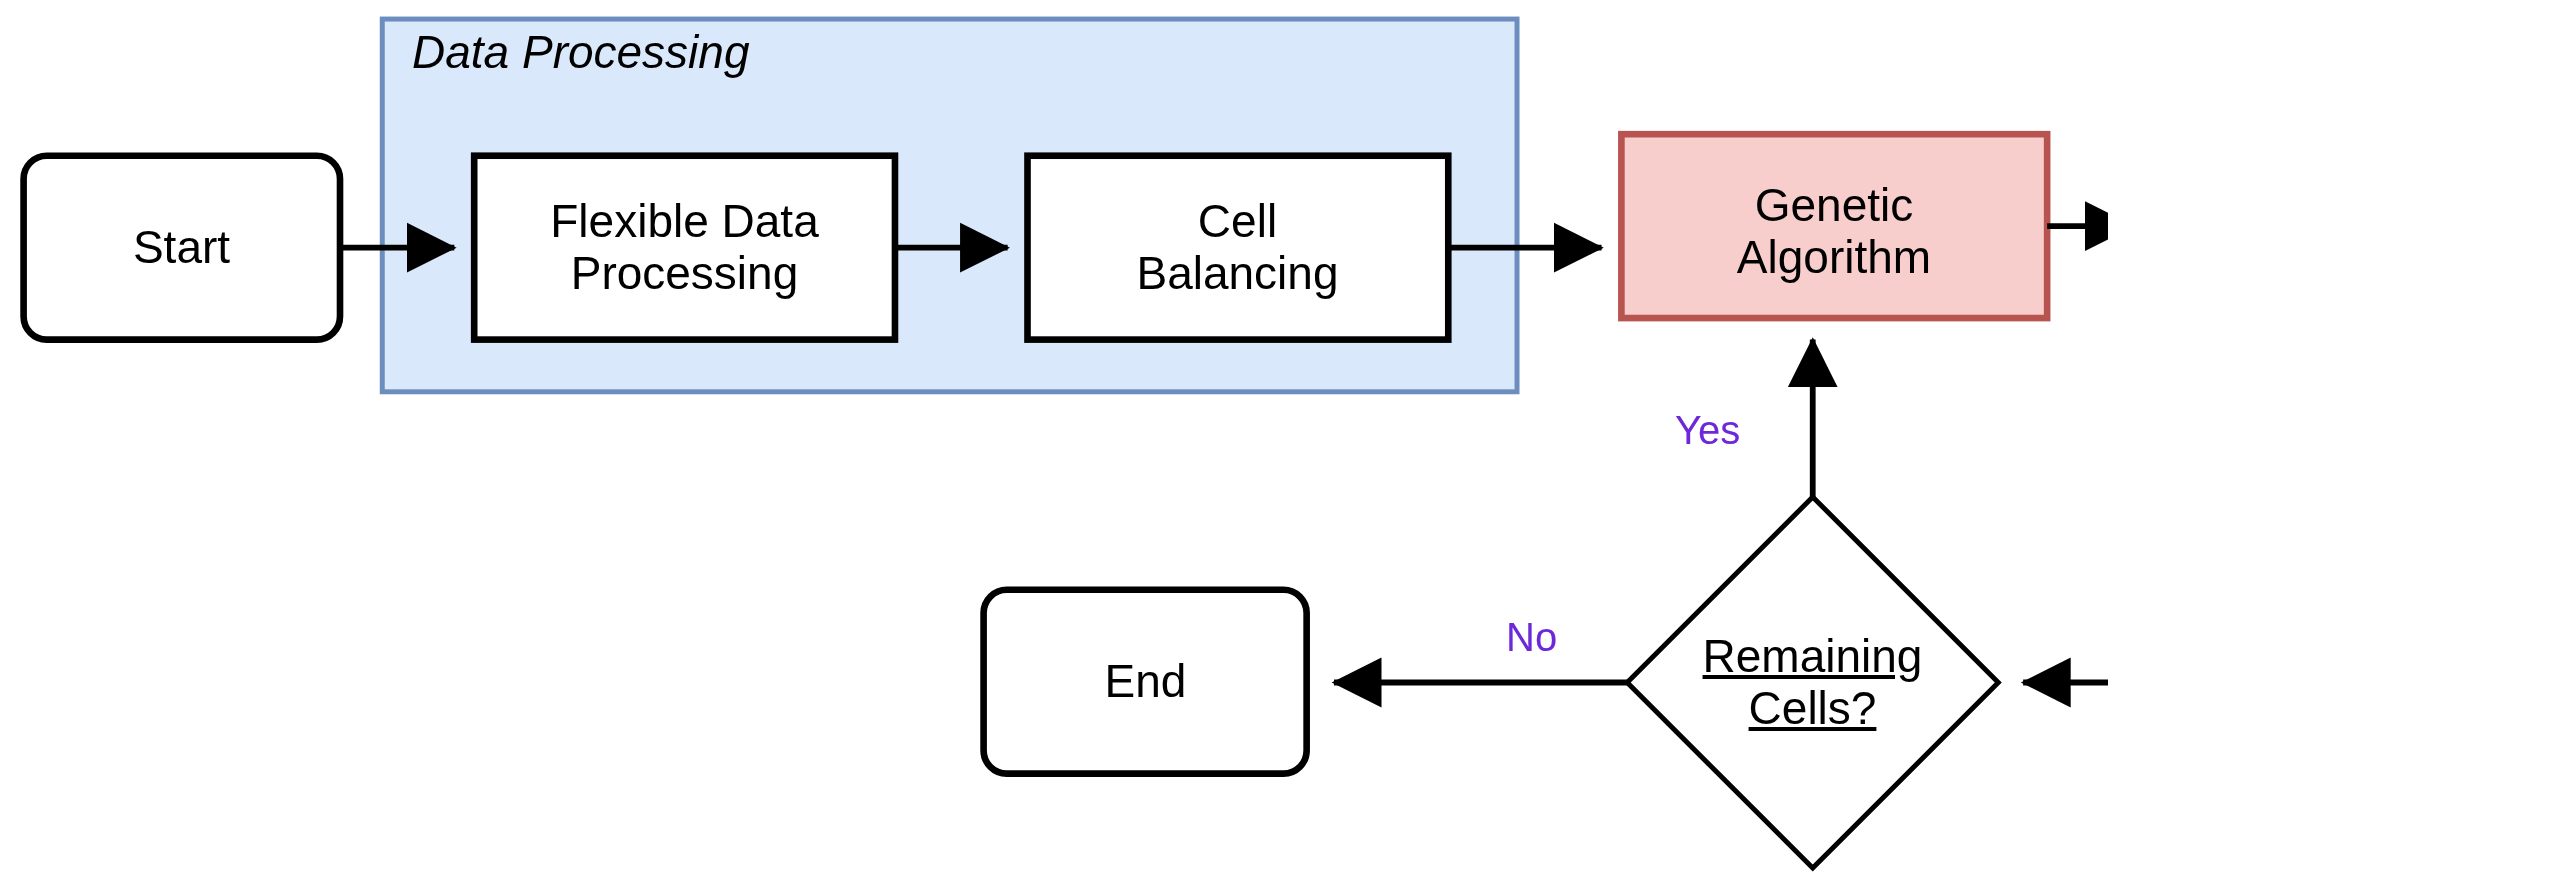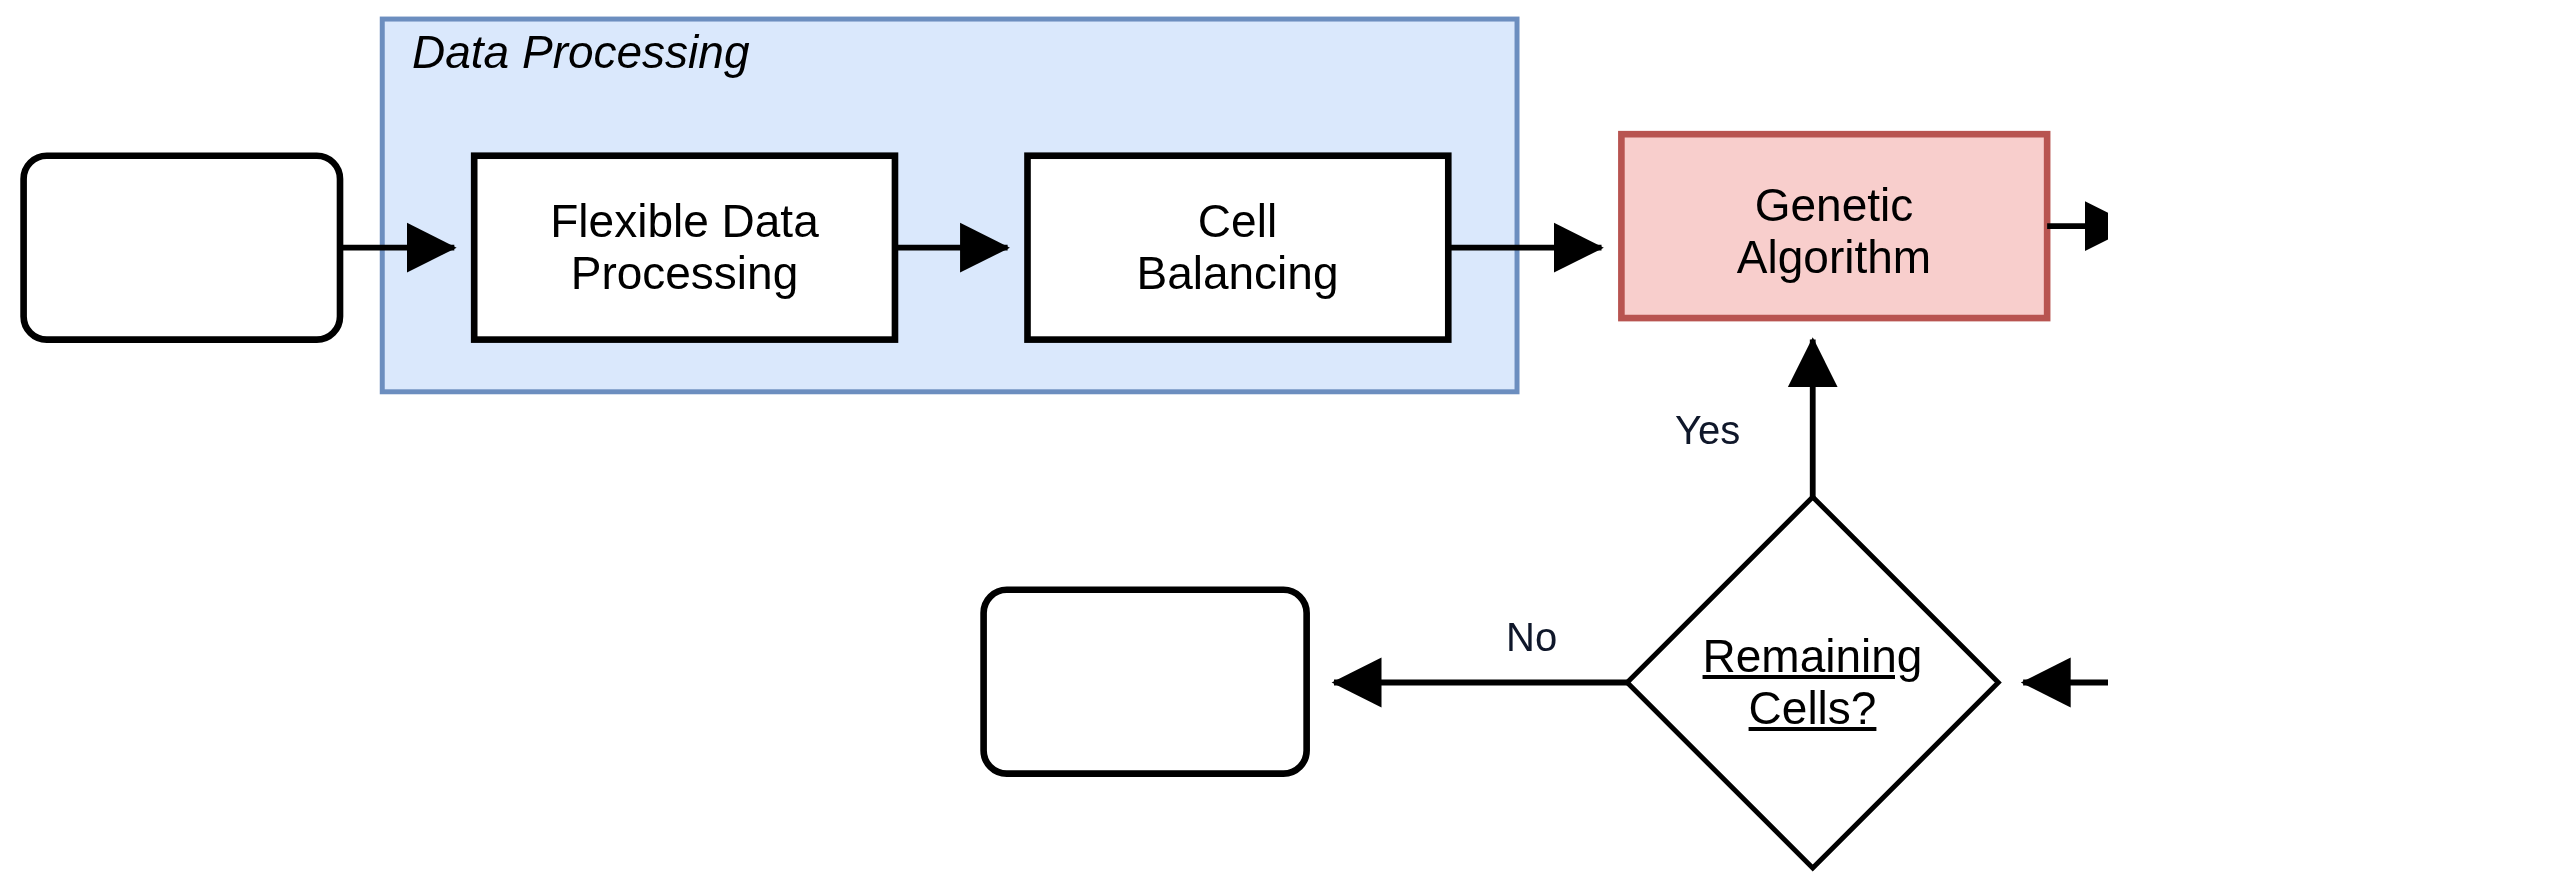--- a/index.html
+++ b/index.html
@@ -32,21 +32,21 @@
     text-align: center;
     line-height: 1.12;
     color: #000000;
     font-size: 46px;
     font-family: "Liberation Sans", sans-serif;
     pointer-events: none;
     white-space: pre-line;
   }
   .edge-label {
     position: absolute;
-    color: #0f172a;
+    color: #6d28d9;
     font-size: 40px;
     font-family: "Liberation Sans", sans-serif;
     white-space: nowrap;
   }
   .group-title {
     position: absolute;
     color: #000000;
     font-size: 46px;
     font-style: italic;
     font-family: "Liberation Sans", sans-serif;
@@ -91,33 +91,35 @@
 
     <path d="M2848,384 L2848,824 L2442,824" fill="none" stroke="#000000" stroke-width="7" marker-end="url(#arrowhead)"></path>
 
     <line x1="2188" y1="600" x2="2188" y2="410" stroke="#000000" stroke-width="7" marker-end="url(#arrowhead)"></line>
 
     <line x1="1964" y1="824" x2="1610" y2="824" stroke="#000000" stroke-width="7" marker-end="url(#arrowhead)"></line>
   </svg>
 
   <div class="group-title" style="left:412px; top:21.5px; width:580px; height:60px; display:flex; align-items:center;">Data Processing</div>
 
+  <div class="node-label" style="left:23px; top:156px; width:317px; height:184px;">Start</div>
 
   <div class="node-label" style="left:474px; top:156px; width:421px; height:184px;">Flexible Data
 Processing</div>
 
   <div class="node-label" style="left:1027px; top:156px; width:421px; height:184px;">Cell
 Balancing</div>
 
   <div class="node-label" style="left:1621px; top:140px; width:426px; height:184px;">Genetic
 Algorithm</div>
 
 
   <div class="node-label" style="left:1627px; top:591px; width:371px; height:184px;text-decoration:underline;">Remaining
 Cells?</div>
 
+  <div class="node-label" style="left:984px; top:590px; width:323px; height:184px;">End</div>
 
   <div class="edge-label" style="left:1675px; top:408px;">Yes</div>
 
   <div class="edge-label" style="left:1506px; top:615px;text-align:center;">No</div>
 
 </div>
 
 
 </body></html>

